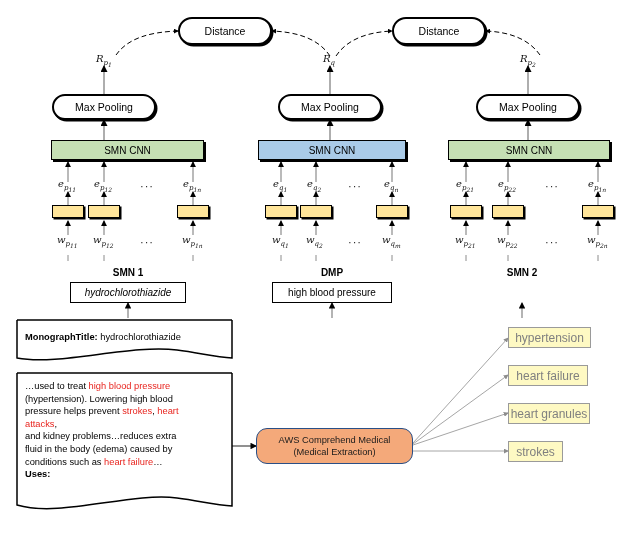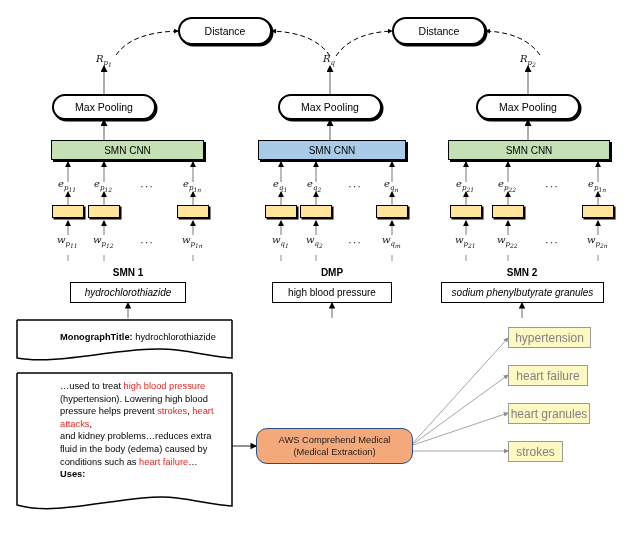--- a/index.html
+++ b/index.html
@@ -100,21 +100,20 @@
   .doc-inner {
     position: absolute;
     left: 0; top: 0;
     width: 100%;
     padding: 7px 8px 0 8px;
     box-sizing: border-box;
     font-size: 9.3px;
     line-height: 12.6px;
     color: #000;
     text-align: left;
-    margin-left: 35px;
   }
   .doc-inner b { font-weight: bold; }
   .ent-red { color: #e8251f; }
   
   .aws-box {
     border: 1.4px solid #2a4f86;
     border-radius: 11px;
     background: #f4a97a;
     font-size: 9.3px;
     line-height: 12px;
@@ -332,23 +331,20 @@
 
   <div class="group-title" style="left:88px;top:267px;width:80px;">SMN 1</div>
   <div class="group-title" style="left:292px;top:267px;width:80px;">DMP</div>
   <div class="group-title" style="left:482px;top:267px;width:80px;">SMN 2</div>
 
   <div class="node term-box term-italic" style="left:70px;top:282px;width:116px;height:21px;">
     <span>hydrochlorothiazide</span>
   </div>
   <div class="node term-box" style="left:272px;top:282px;width:120px;height:21px;">
     <span>high blood pressure</span>
-  </div>
-  <div class="node term-box term-italic" style="left:441px;top:282px;width:163px;height:21px;">
-    <span>sodium phenylbutyrate granules</span>
   </div>
 
   <div class="doc-box" style="left:17px;top:320px;width:215px;height:40px;">
     <div class="doc-inner" style="padding-top:11px;">
       <b>MonographTitle:</b>
       <span>hydrochlorothiazide</span>
     </div>
   </div>
 
   <div class="doc-box" style="left:17px;top:373px;width:215px;height:135px;">

